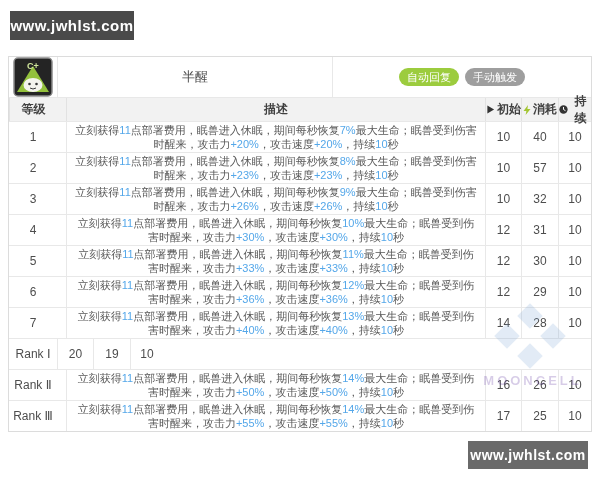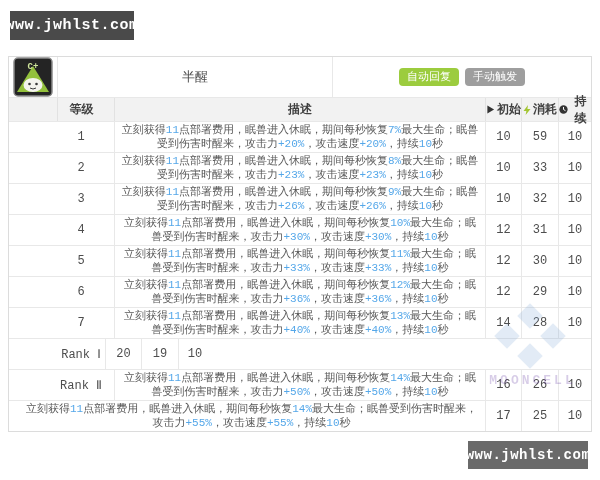--- a/index.html
+++ b/index.html
@@ -1,18 +1,18 @@
 <!DOCTYPE html>
 <html><head>
 <meta charset="utf-8">
 <style>
   * { margin:0; padding:0; box-sizing:border-box; }
   html,body { width:600px; height:480px; background:#fff; overflow:hidden;
     font-family:"Liberation Sans","DejaVu Sans",sans-serif; }
-  #page { position:relative; width:600px; height:480px; background:#fff;font-family:Liberation Mono, monospace; }
+  #page { position:relative; width:600px; height:480px; background:#fff; }
 
   
   .wm-box { position:absolute; color:#fff; font-weight:bold; font-size:15px;
     display:flex; align-items:center; justify-content:center; letter-spacing:.5px; }
   #wm-tl { left:10px; top:11px; width:124px; height:29px; }
   #wm-br { left:468px; top:441px; width:120px; height:28px; font-size:14px; }
 
   
   #bg-wm { position:absolute; left:470px; top:305px; width:125px; height:95px;
     pointer-events:none; opacity:.22; z-index:5; }
@@ -27,33 +27,33 @@
     font-weight:bold; font-size:13px; letter-spacing:3px; }
 
   
   #skill-table { position:absolute; left:8px; top:56px; width:584px;
     border:1px solid #dcdcdc; background:#fff; z-index:1; }
   .trow { display:flex; align-items:stretch; }
   .trow + .trow, #tbody .trow { border-top:1px solid #e8e8e8; }
   .cell { display:flex; align-items:center; justify-content:center;
     text-align:center; border-left:1px solid #e8e8e8; }
   .cell:first-child { border-left:none; }
-  .col-level { width:48px; flex:none;margin-left:48px; }
+  .col-level { width:48px; flex:none; }
   .col-desc  { flex:1;margin-left:9px; }
   .col-ini   { width:36px; flex:none; }
   .col-cost  { width:37px; flex:none; }
   .col-dur   { width:33px; flex:none; }
 
   
   #skill-row { height:40px; }
   #skill-row .icon-cell { width:48px; flex:none; }
   #skill-row .name-cell { width:275px; flex:none; font-size:13px; color:#4d4d4d; }
   #skill-row .badge-cell { flex:1; gap:6px; }
   .badge { color:#fff; font-size:11px; line-height:18px; padding:0 8px;
-    border-radius:4px; white-space:nowrap; }
+    border-radius:9px; white-space:nowrap; }
 
   
   #head-row { height:24px; background:#f2f2f2; font-size:12px;
     font-weight:bold; color:#404040; }
   #head-row .cell { border-left:1px solid #e2e2e2; }
   .hicon { display:inline-block; vertical-align:-1px; margin-right:2px; }
 
   
   #tbody .trow { height:31px; }
   .lvl { font-size:12px; color:#4d4d4d; white-space:nowrap; }
@@ -125,30 +125,30 @@
       </div>
     </div>
 
     <div id="tbody">
         <div class="trow">
           <div class="cell col-level lvl">1</div>
           <div class="cell col-desc">
             <div class="desc"><span>立刻获得</span><span class="hl">11</span><span>点部署费用，眠兽进入休眠，期间每秒恢复</span><span class="hl">7%</span><span>最大生命；眠兽受到伤害时醒来，攻击力</span><span class="hl">+20%</span><span>，攻击速度</span><span class="hl">+20%</span><span>，持续</span><span class="hl">10</span><span>秒</span></div>
           </div>
           <div class="cell col-ini val">10</div>
-          <div class="cell col-cost val">59</div>
+          <div class="cell col-cost val">40</div>
           <div class="cell col-dur val">10</div>
         </div>
         <div class="trow">
           <div class="cell col-level lvl">2</div>
           <div class="cell col-desc">
             <div class="desc"><span>立刻获得</span><span class="hl">11</span><span>点部署费用，眠兽进入休眠，期间每秒恢复</span><span class="hl">8%</span><span>最大生命；眠兽受到伤害时醒来，攻击力</span><span class="hl">+23%</span><span>，攻击速度</span><span class="hl">+23%</span><span>，持续</span><span class="hl">10</span><span>秒</span></div>
           </div>
           <div class="cell col-ini val">10</div>
-          <div class="cell col-cost val">33</div>
+          <div class="cell col-cost val">57</div>
           <div class="cell col-dur val">10</div>
         </div>
         <div class="trow">
           <div class="cell col-level lvl">3</div>
           <div class="cell col-desc">
             <div class="desc"><span>立刻获得</span><span class="hl">11</span><span>点部署费用，眠兽进入休眠，期间每秒恢复</span><span class="hl">9%</span><span>最大生命；眠兽受到伤害时醒来，攻击力</span><span class="hl">+26%</span><span>，攻击速度</span><span class="hl">+26%</span><span>，持续</span><span class="hl">10</span><span>秒</span></div>
           </div>
           <div class="cell col-ini val">10</div>
           <div class="cell col-cost val">32</div>
           <div class="cell col-dur val">10</div>
@@ -198,20 +198,21 @@
         <div class="trow">
           <div class="cell col-level lvl">Rank Ⅱ</div>
           <div class="cell col-desc">
             <div class="desc"><span>立刻获得</span><span class="hl">11</span><span>点部署费用，眠兽进入休眠，期间每秒恢复</span><span class="hl">14%</span><span>最大生命；眠兽受到伤害时醒来，攻击力</span><span class="hl">+50%</span><span>，攻击速度</span><span class="hl">+50%</span><span>，持续</span><span class="hl">10</span><span>秒</span></div>
           </div>
           <div class="cell col-ini val">16</div>
           <div class="cell col-cost val">26</div>
           <div class="cell col-dur val">10</div>
         </div>
         <div class="trow">
+          <div class="cell col-level lvl">Rank Ⅲ</div>
           <div class="cell col-desc">
             <div class="desc"><span>立刻获得</span><span class="hl">11</span><span>点部署费用，眠兽进入休眠，期间每秒恢复</span><span class="hl">14%</span><span>最大生命；眠兽受到伤害时醒来，攻击力</span><span class="hl">+55%</span><span>，攻击速度</span><span class="hl">+55%</span><span>，持续</span><span class="hl">10</span><span>秒</span></div>
           </div>
           <div class="cell col-ini val">17</div>
           <div class="cell col-cost val">25</div>
           <div class="cell col-dur val">10</div>
         </div>
       </div>
   </div>
 

